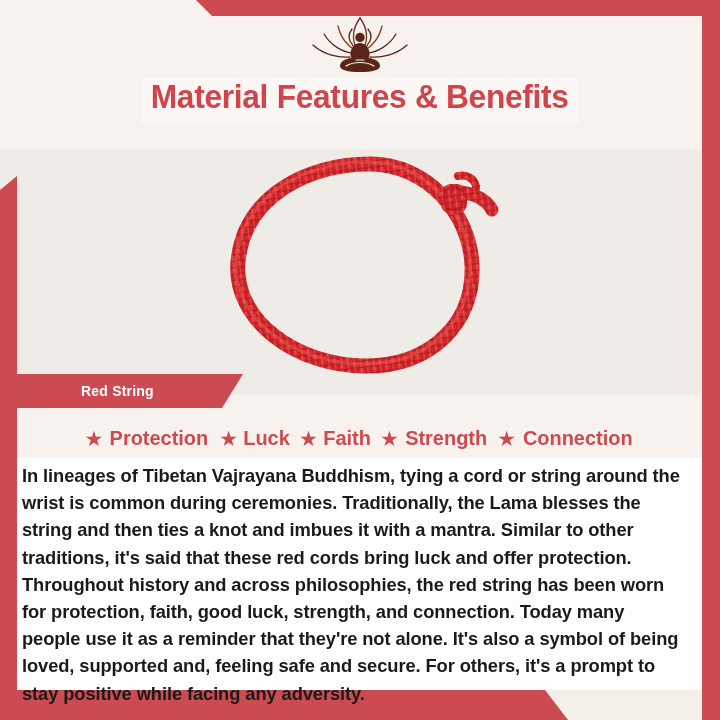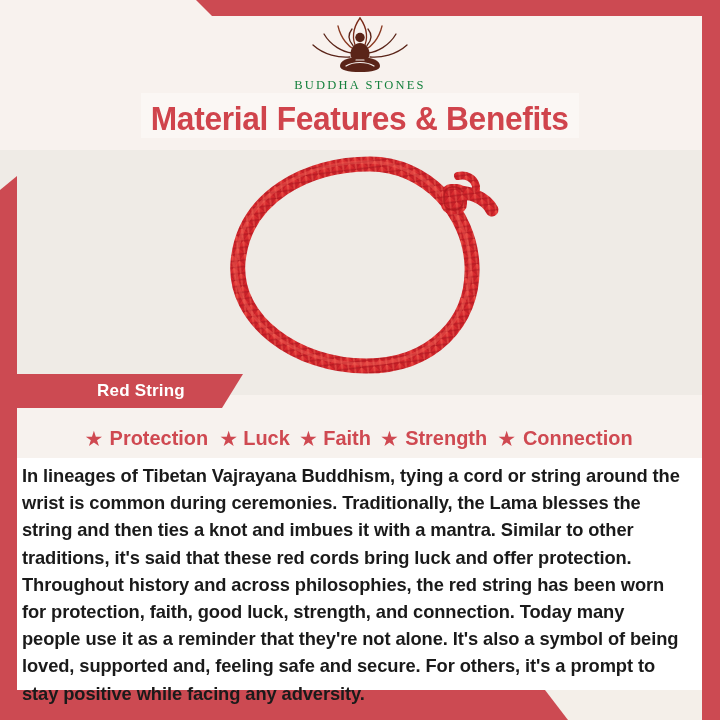--- a/index.html
+++ b/index.html
@@ -84,25 +84,25 @@
     font-family: "Liberation Serif", serif;
     font-size: 12.5px;
     letter-spacing: 2.2px;
     color: #15803d;
     font-weight: 400;
   }
 
   
   .title-banner {
     position: absolute;
-    left: 141px; top: 93px;
+    left: 141px; top: 78px;
     width: 438px; height: 45px;
     background: #fbf7f4;
     display: flex;
-    align-items: flex-end;
+    align-items: flex-start;
     justify-content: center;
   }
   .title-text {
     font-family: "Liberation Sans Narrow", "Liberation Sans", sans-serif;
     font-weight: 700;
     font-size: 33px;
     color: #d0444c;
     letter-spacing: -0.3px;
     white-space: nowrap;
     transform: scaleX(0.96);
@@ -120,24 +120,24 @@
   .ribbon {
     position: absolute;
     left: 17px; top: 374px;
     width: 226px; height: 34px;
     background: #cc4a52;
     clip-path: polygon(0 0, 226px 0, 205px 34px, 0 34px);
     display: flex;
     align-items: center;
   }
   .ribbon-label {
-    margin-left: 80px;
+    margin-left: 64px;
     color: #ffffff;
     font-weight: 700;
-    font-size: 17px;
+    font-size: 14px;
     letter-spacing: 0.2px;
     white-space: nowrap;
   }
 
   
   .benefits {
     position: absolute;
     left: 18px; top: 420px;
     width: 684px; height: 36px;
     display: flex;

